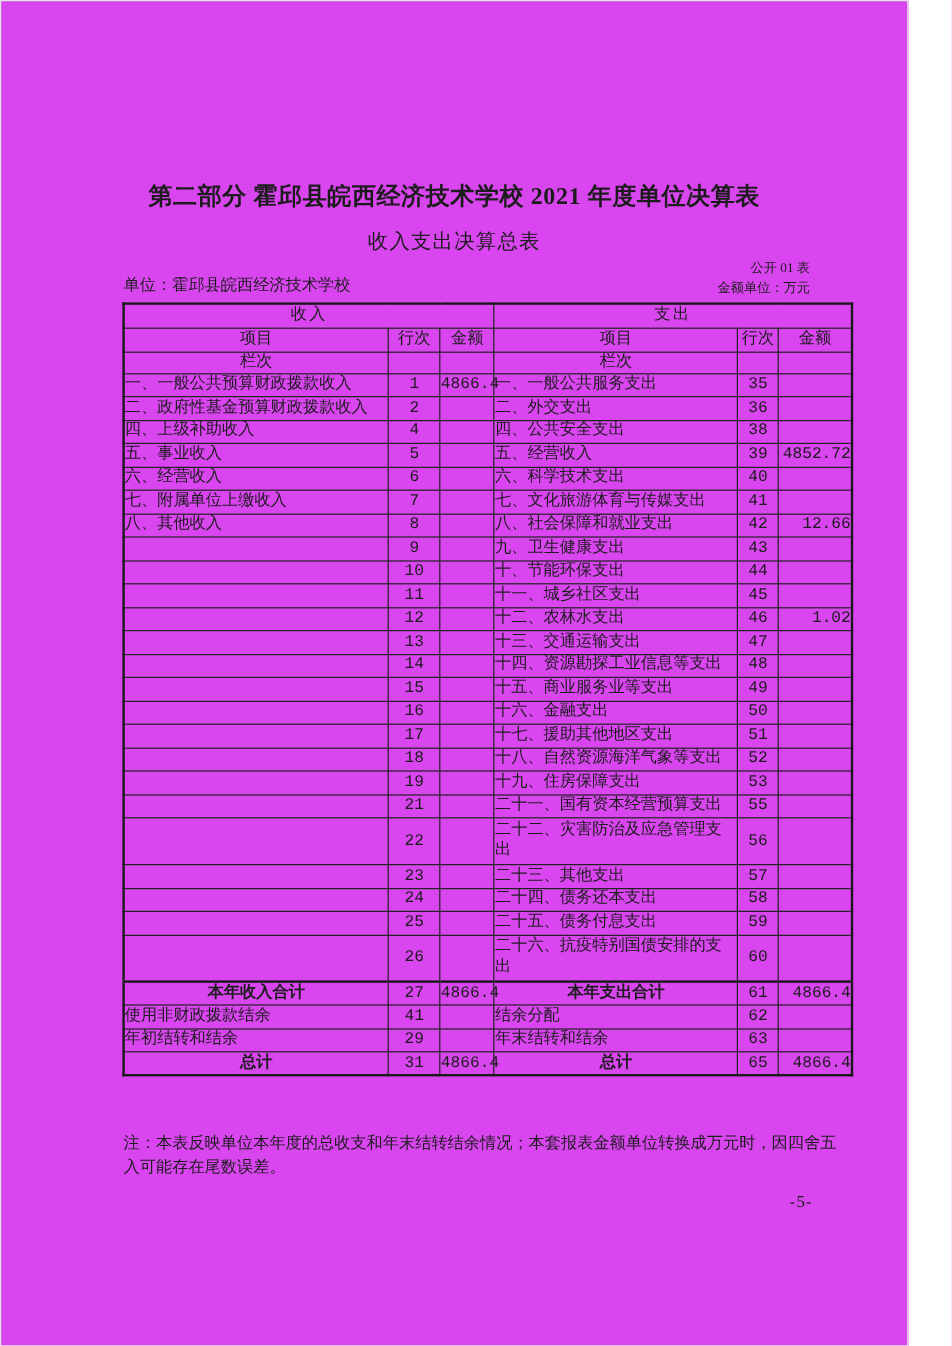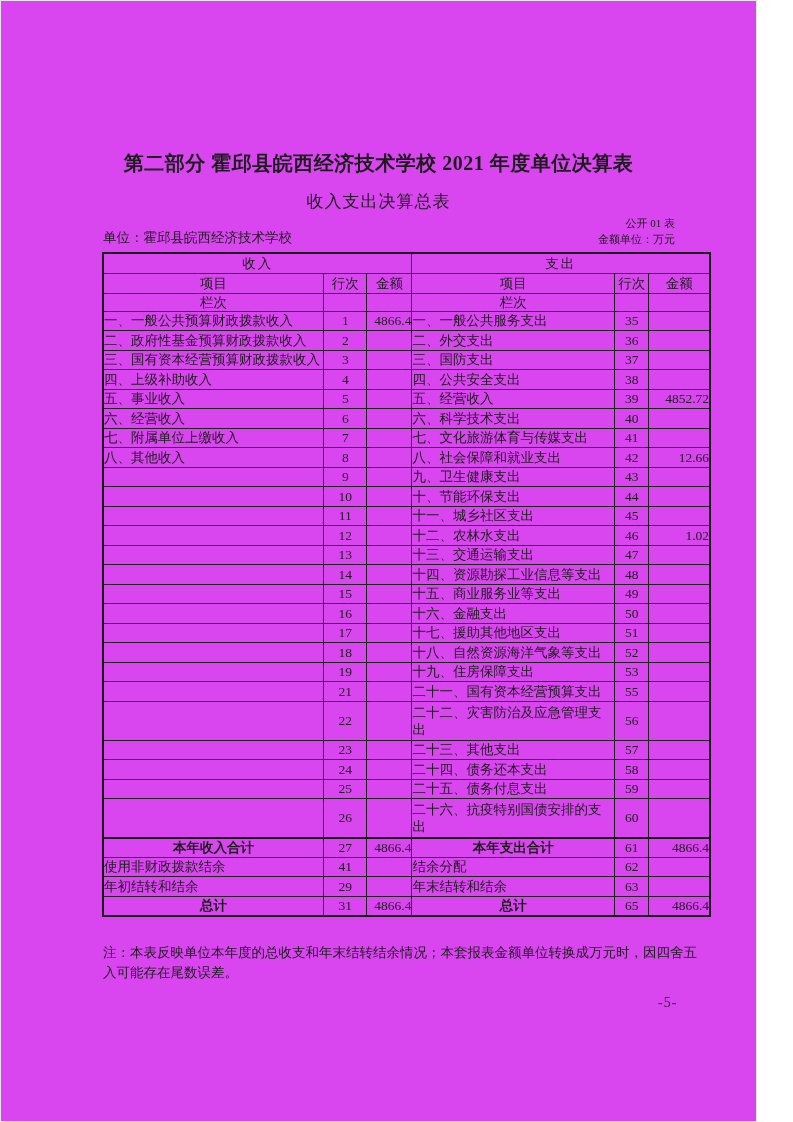--- a/index.html
+++ b/index.html
@@ -40,21 +40,21 @@
     font-size:13.5px;
   }
   table.balance td, table.balance th {
     border:1px solid #222;
     padding:0;
     font-weight:normal;
     line-height:17px;
     overflow:visible;
     vertical-align:middle;
   }
-  table.balance { border:2px solid #1a1a1a; }
+  table.balance { border:2px solid #1a1a1a;font-family:Liberation Mono, monospace; }
   thead tr { height:20px; }
   thead tr.lanci-row { height:18px; }
   tbody tr { height:19.5px;margin-left:20px; }
   tbody tr.tall { height:39px; }
   td.item { text-align:left; padding-left:2px; word-break:break-all; }
   td.rowno { text-align:center; }
   td.amt { text-align:right; padding-right:1px; white-space:nowrap; }
   th.sec { text-align:center; letter-spacing:2px; }
   th.colhead { text-align:center; }
   td.lanci { text-align:center; }
@@ -123,28 +123,20 @@
         </tr>
         <tr>
           <td class="item">二、政府性基金预算财政拨款收入</td>
           <td class="rowno">2</td>
           <td class="amt"></td>
           <td class="item">二、外交支出</td>
           <td class="rowno">36</td>
           <td class="amt"></td>
         </tr>
         <tr>
-          <td class="item">三、国有资本经营预算财政拨款收入</td>
-          <td class="rowno">3</td>
-          <td class="amt"></td>
-          <td class="item">三、国防支出</td>
-          <td class="rowno">37</td>
-          <td class="amt"></td>
-        </tr>
-        <tr>
           <td class="item">四、上级补助收入</td>
           <td class="rowno">4</td>
           <td class="amt"></td>
           <td class="item">四、公共安全支出</td>
           <td class="rowno">38</td>
           <td class="amt"></td>
         </tr>
         <tr>
           <td class="item">五、事业收入</td>
           <td class="rowno">5</td>

